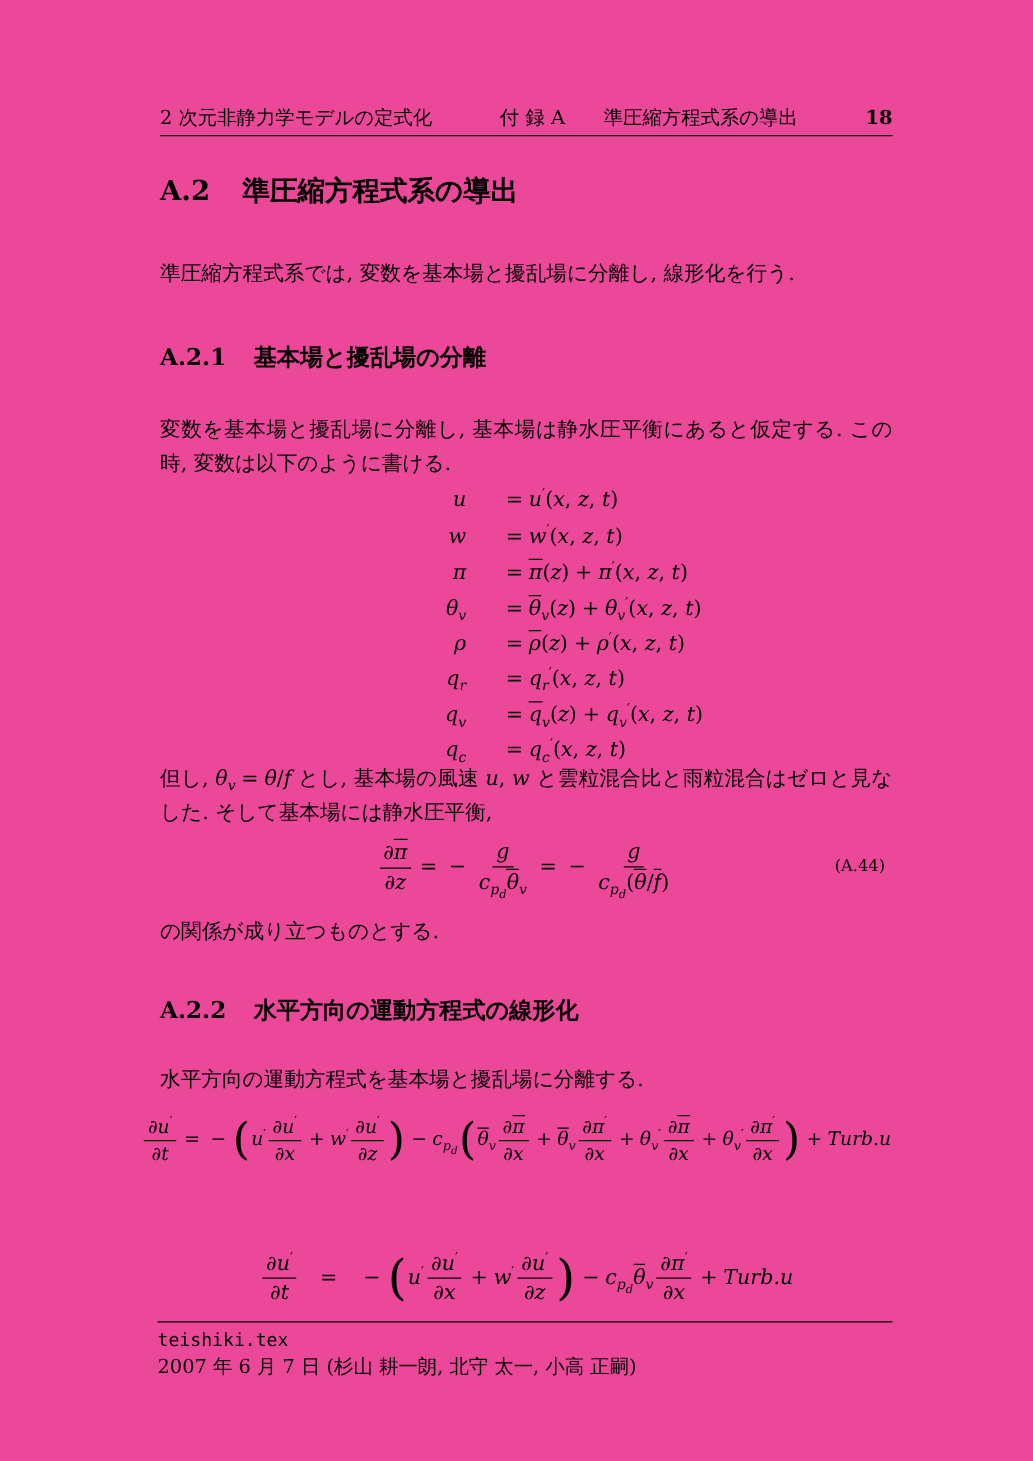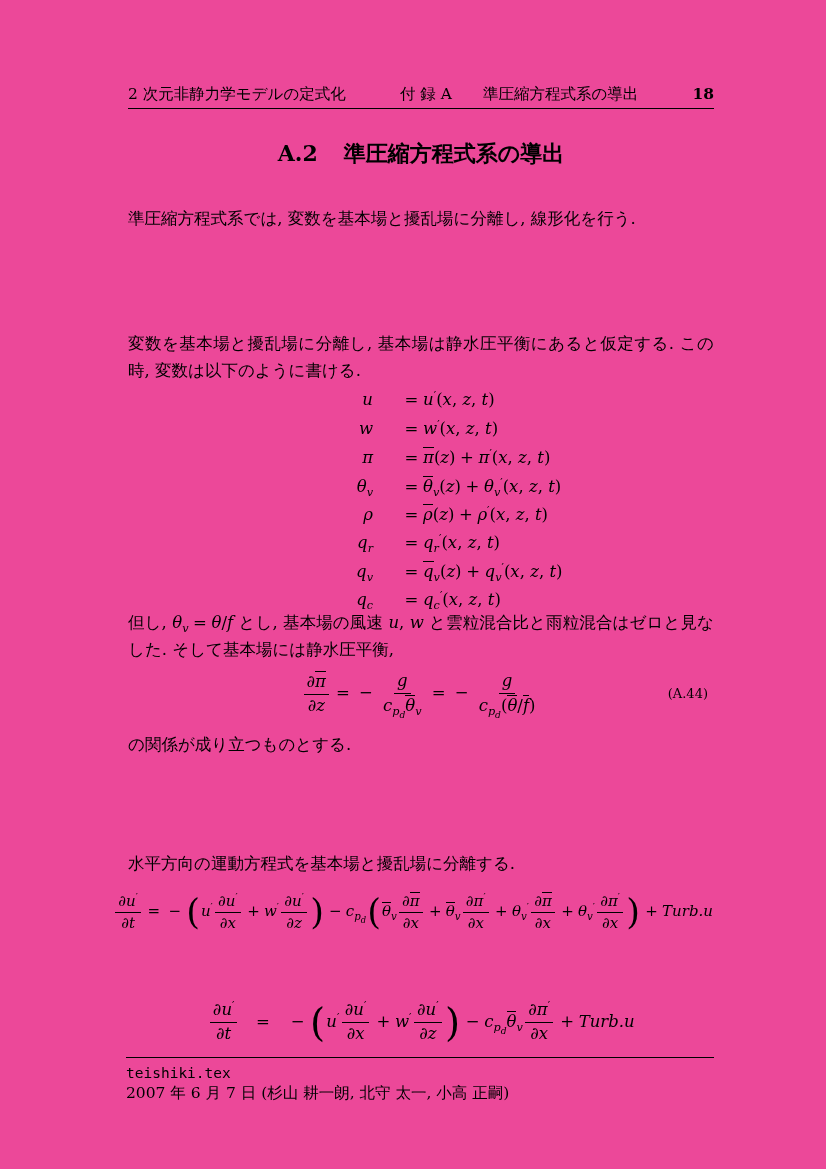--- a/index.html
+++ b/index.html
@@ -15,21 +15,21 @@
     position:absolute;left:128px;top:84px;width:586px;height:24px;
     border-bottom:1.2px solid #000;
     display:flex;justify-content:space-between;align-items:flex-start;
     font-size:15.5px;line-height:20px;white-space:nowrap;
   }
   .runhead .pn{font-weight:bold;}
 
   
   .h-sec{
     position:absolute;left:128px;top:140px;width:586px;margin:0;
-    font-size:22px;font-weight:bold;line-height:26px;white-space:nowrap;text-align:center;
+    font-size:22px;font-weight:bold;line-height:26px;white-space:nowrap;
   }
   .h-sub{
     position:absolute;left:128px;width:586px;margin:0;
     font-size:18.5px;font-weight:bold;line-height:22px;white-space:nowrap;
   }
   .h-sec .num,.h-sub .num{font-family:"DejaVu Serif","Liberation Serif",serif;}
   .h-sec .ttl{margin-left:26px;font-family:"DejaVu Sans","Liberation Sans",sans-serif;}
   .h-sub .ttl{margin-left:22px;font-family:"DejaVu Sans","Liberation Sans",sans-serif;}
 
   
@@ -89,20 +89,23 @@
     <span>付 録 A　　準圧縮方程式系の導出</span>
     <span class="pn">18</span>
   </div>
 
   <h1 class="h-sec">
     <span class="num">A.2</span><span class="ttl">準圧縮方程式系の導出</span>
   </h1>
 
   <p class="para" style="top:205px">準圧縮方程式系では, 変数を基本場と擾乱場に分離し, 線形化を行う.</p>
 
+  <h2 class="h-sub" style="top:276px">
+    <span class="num">A.2.1</span><span class="ttl">基本場と擾乱場の分離</span>
+  </h2>
 
   <p class="para" style="top:330px">変数を基本場と擾乱場に分離し, 基本場は静水圧平衡にあると仮定する. この時, 変数は以下のように書ける.</p>
 
   <div class="eqblock">
       <span class="eqrow">
         <span class="lhs"><span class="mi">u</span></span>
         <span class="rhs"><span class="mo">=</span><span class="mi">u</span><sup>′</sup>(<span class="mi">x</span>, <span class="mi">z</span>, <span class="mi">t</span>)</span>
       </span>
       <span class="eqrow">
         <span class="lhs"><span class="mi">w</span></span>
@@ -145,20 +148,23 @@
           <span class="den"><span class="mi">c</span><sub><span class="mi">p</span><sub><span class="mi">d</span></sub></sub><span class="mbar"><span class="mi">θ</span></span><sub><span class="mi">v</span></sub></span>
         </span><span class="mo">=</span><span class="mo">−</span><span class="mfrac">
           <span class="num"><span class="mi">g</span></span>
           <span class="den"><span class="mi">c</span><sub><span class="mi">p</span><sub><span class="mi">d</span></sub></sub>(<span class="mbar"><span class="mi">θ</span></span>/<span class="mbar"><span class="mi">f</span></span>)</span>
         </span></span>
     <span class="tag">(A.44)</span>
   </div>
 
   <p class="para" style="top:731px">の関係が成り立つものとする.</p>
 
+  <h2 class="h-sub" style="top:798px">
+    <span class="num">A.2.2</span><span class="ttl">水平方向の運動方程式の線形化</span>
+  </h2>
 
   <p class="para" style="top:850px">水平方向の運動方程式を基本場と擾乱場に分離する.</p>
 
   <div class="eqline wide" style="top:883px"><span class="mfrac">
         <span class="num"><span class="mi">∂</span><span class="mi">u</span><sup>′</sup></span>
         <span class="den"><span class="mi">∂</span><span class="mi">t</span></span>
       </span><span class="mo">=</span><span class="mo">−</span><span class="mbig">(</span><span class="mi">u</span><sup>′</sup><span class="mfrac">
         <span class="num"><span class="mi">∂</span><span class="mi">u</span><sup>′</sup></span>
         <span class="den"><span class="mi">∂</span><span class="mi">x</span></span>
       </span><span class="mo">+</span><span class="mi">w</span><sup>′</sup><span class="mfrac">

